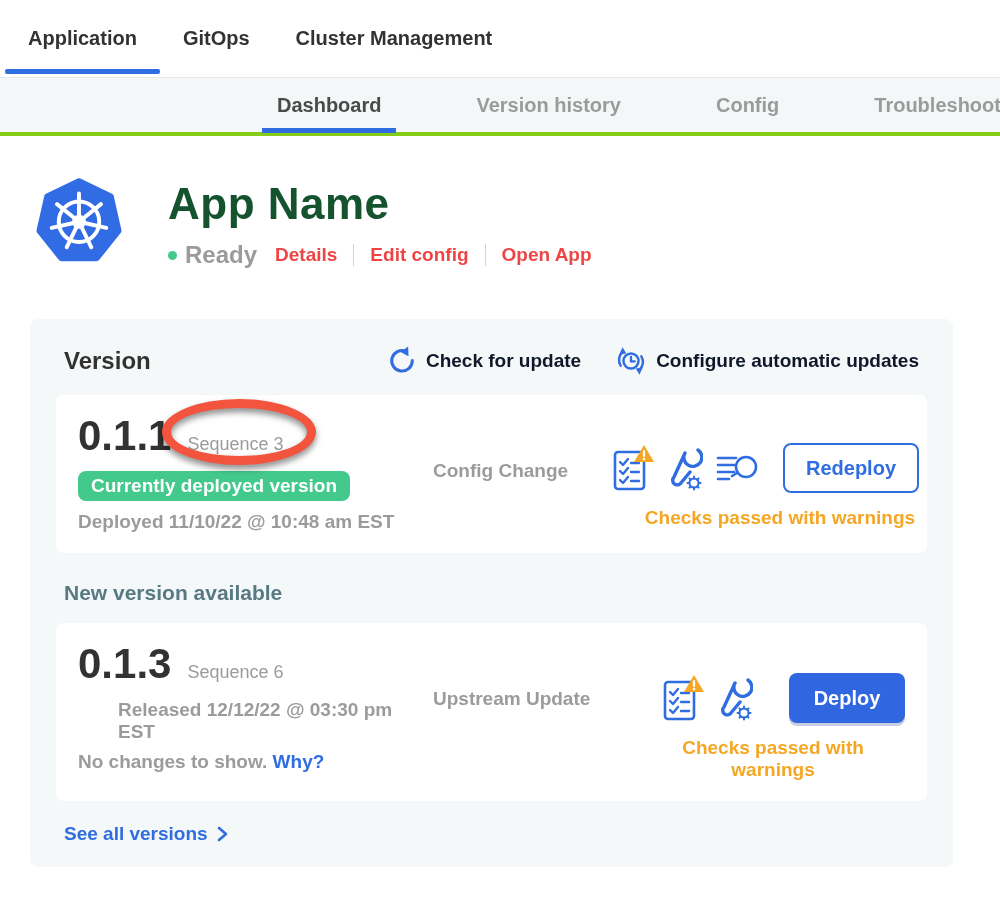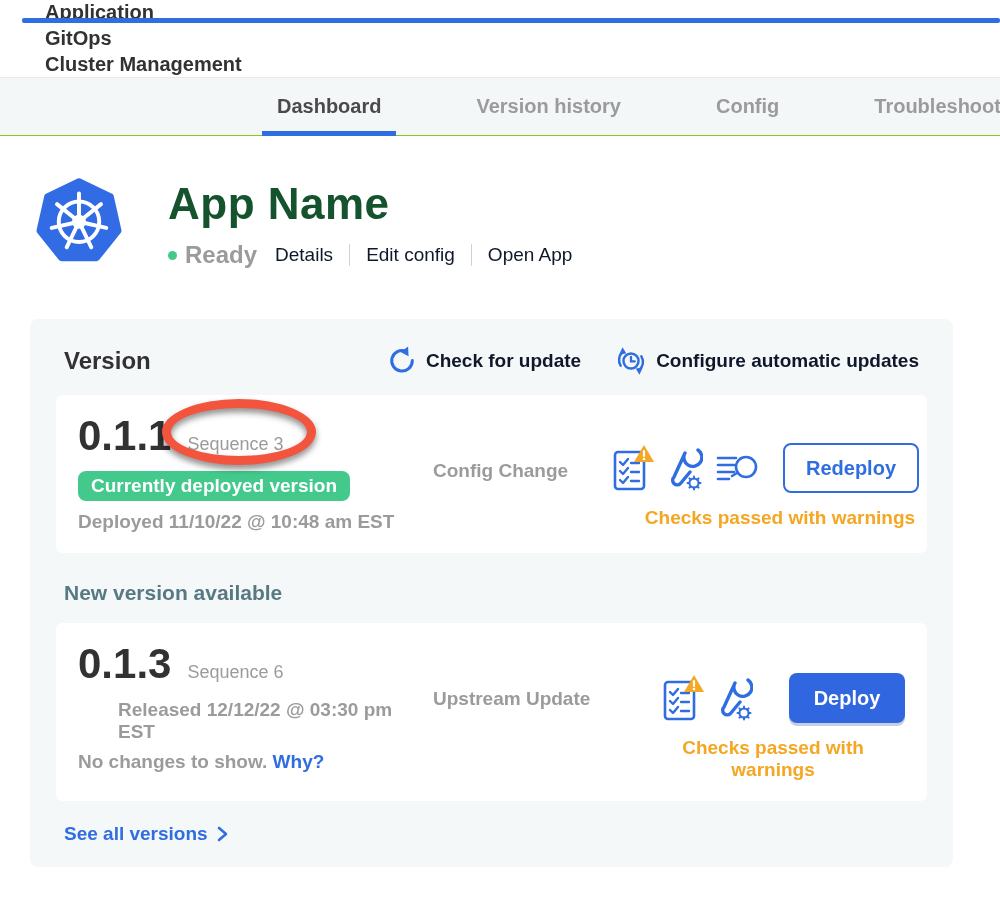--- a/index.html
+++ b/index.html
@@ -1,44 +1,44 @@
 <!DOCTYPE html>
 <html><head>
 <meta charset="utf-8">
 <style>
   * { margin:0; padding:0; box-sizing:border-box; }
   html,body { width:1000px; height:898px; background:#ffffff; overflow:hidden;
     font-family:"Liberation Sans","DejaVu Sans",sans-serif; color:#323232; }
 
   
-  .top-nav { height:77px; display:flex; padding-left:22px; background:#fff;flex-direction:column; }
+  .top-nav { height:77px; display:flex; align-items:center; padding-left:5px; background:#fff; }
   .top-nav-item { position:relative; height:77px; display:flex; align-items:center;
     padding:0 23px; font-size:20px; font-weight:bold; color:#323232; cursor:pointer; }
   .top-nav-item.active::after { content:""; position:absolute; left:0; right:0; bottom:3px;
     height:5px; background:#2f6de0; border-radius:2px; }
 
   
   .sub-nav { height:59px; background:#f4f7f8; border-top:1px solid #e7eaeb;
-    border-bottom:1px solid #84cc16; display:flex; align-items:stretch;
+    border-bottom:4px solid #84cc16; display:flex; align-items:stretch;
     padding-left:262px; gap:65px; white-space:nowrap; }
   .sub-tab { position:relative; display:flex; align-items:center; padding:0 15px;
     font-size:20px; font-weight:bold; color:#9b9b9b; cursor:pointer; }
   .sub-tab.active { color:#4a4a4a; }
   .sub-tab.active::after { content:""; position:absolute; left:0; right:0; bottom:-1px;
     height:5px; background:#2f6de0; }
 
   
   .app-header { display:flex; align-items:flex-start; padding:40px 0 0 35px; }
   .app-logo { width:88px; height:88px; flex:0 0 88px; }
   .app-head-text { margin-left:45px; padding-top:5px; }
   .app-title { font-size:44px; font-weight:bold; letter-spacing:0.5px; color:#14532d; line-height:1.05; }
   .app-status-row { display:flex; align-items:center; margin-top:14px; }
   .status-dot { width:9px; height:9px; border-radius:50%; background:#44c98c; margin-right:8px; }
   .status-text { font-size:24px; font-weight:bold; color:#9b9b9b; margin-right:18px; }
-  .hdr-link { font-size:19px; font-weight:normal; color:#0f172a; cursor:pointer; text-decoration:none; }
+  .hdr-link { font-size:19px; font-weight:bold; color:#ef4444; cursor:pointer; text-decoration:none; }
   .hdr-divider { width:1px; height:22px; background:#cfd3d6; margin:0 16px; }
 
   
   .version-card { margin:50px 30px 0 30px; width:923px; background:#f5f8f9;
     border-radius:8px; padding:26px 26px 20px 26px; }
   .vc-head { display:flex; align-items:center; justify-content:space-between; padding:0 8px 0 8px; }
   .vc-title { font-size:24px; font-weight:bold; color:#323232; }
   .vc-links { display:flex; align-items:center; gap:34px; }
   .vc-link { display:flex; align-items:center; gap:9px; font-size:19px; font-weight:bold;
     color:#0f172a; cursor:pointer; }

